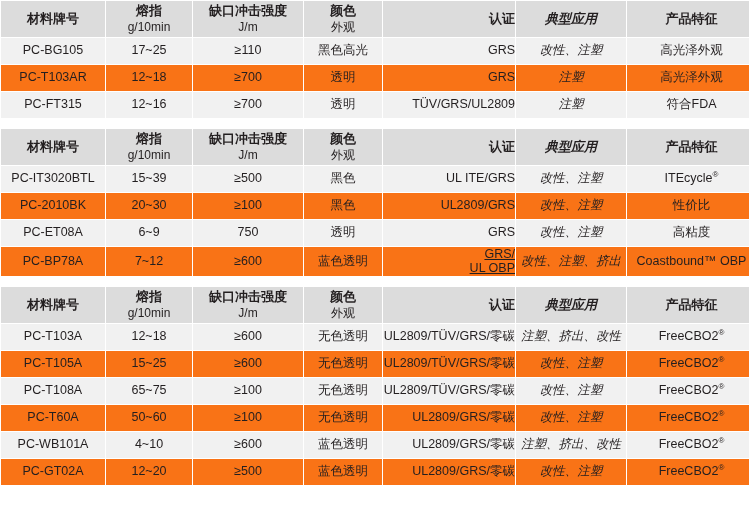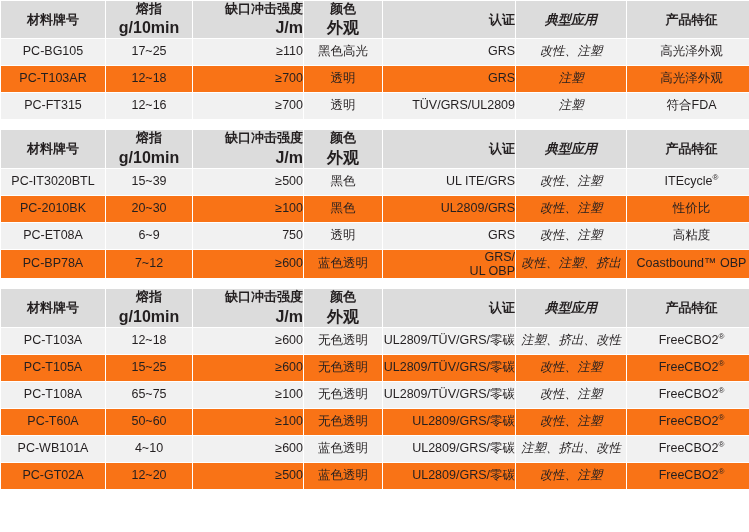--- a/index.html
+++ b/index.html
@@ -36,42 +36,43 @@
   }
   thead th {
     background: #dcdcdc;
     font-weight: bold;
     color: #231f20;
     height: 36px;
     font-size: 13px;
   }
   thead th .sub {
     display: block;
-    font-weight: bold;
-    font-size: 16px;
+    font-weight: normal;
+    font-size: 12px;
     margin-top: 1px;
   }
   tbody td {
     background: #f1f1f1;
     height: 26px;
     color: #231f20;
   }
   tbody tr.alt td {
     background: #f97316;
   }
   .c0 { width: 104px; margin-top: 12px; }
   .c1 { width: 86px; }
-  .c2 { width: 110px; text-align: right; }
+  .c2 { width: 110px; }
   .c3 { width: 78px; }
   .c4 { width: 132px; text-align: right; }
   .c5 { width: 110px; font-style: italic; }
   .c6 { width: 129px; }
   .two-line {
     display: block;
     line-height: 1.15;
+    text-decoration: underline;
   }
   .sup {
     font-size: 8px;
     vertical-align: super;
     line-height: 1;
   }
 </style>
 </head>
 <body>
 

